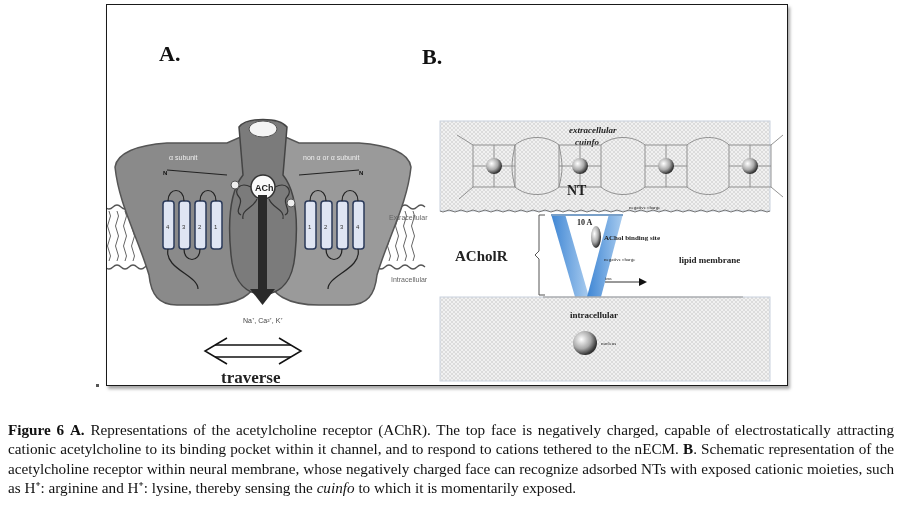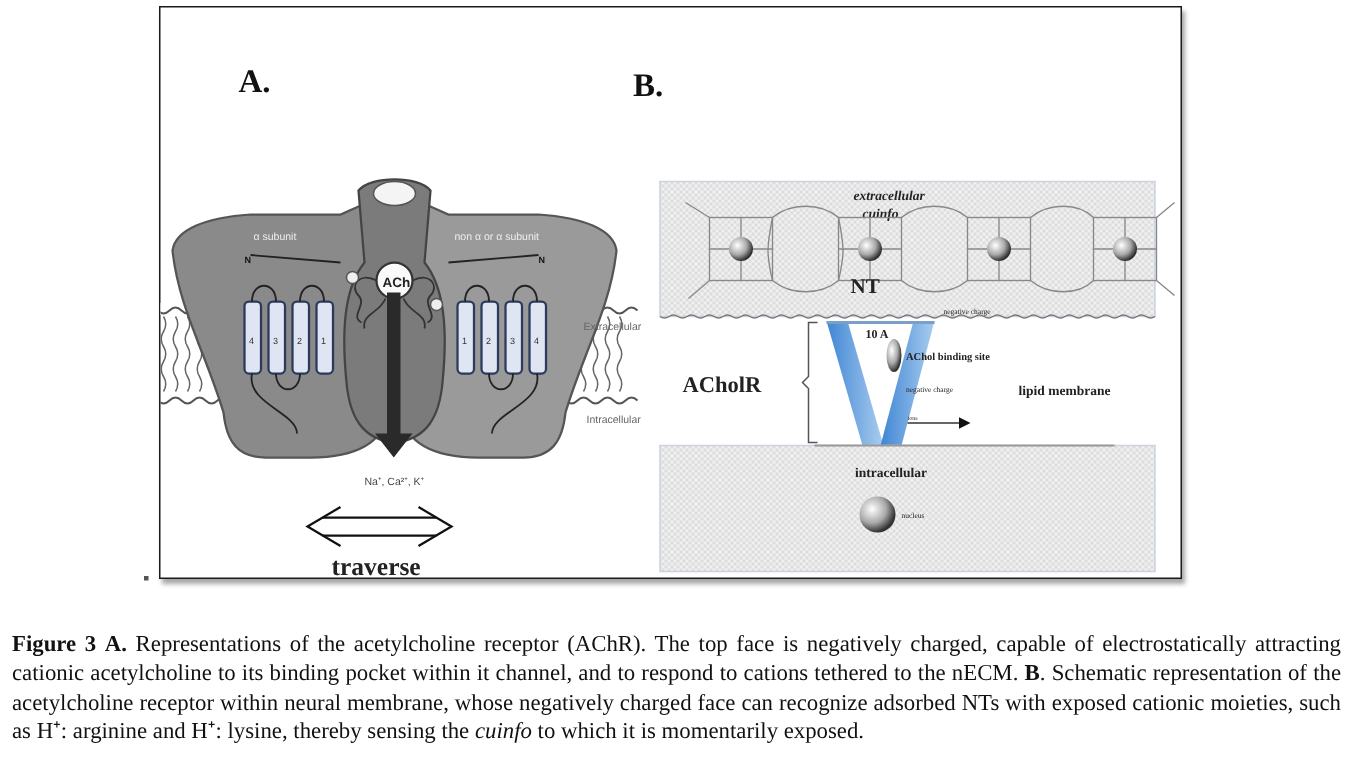--- a/index.html
+++ b/index.html
@@ -185,16 +185,16 @@
       <circle cx="478" cy="338" r="12" fill="url(#ball)"></circle>
       <text x="494" y="340" font-size="5" class="txt" fill="#555">nucleus</text>
     </g>
   </svg>
 </div>
 
 <div class="dot"></div>
 
 <div class="caption">
   <p>
-    <b>Figure 3</b>
+    <b>Figure 6</b>
     <b>A.</b><span> Representations of the acetylcholine receptor (AChR). The top face is negatively charged, capable of electrostatically attracting cationic acetylcholine to its binding pocket within it channel, and to respond to cations tethered to the nECM. </span><b>B</b><span>. Schematic representation of the acetylcholine receptor within neural membrane, whose negatively charged face can recognize adsorbed NTs with exposed cationic moieties, such as H⁺: arginine and H⁺: lysine, thereby sensing the </span><i>cuinfo</i><span> to which it is momentarily exposed.</span>
   </p>
 </div>
 
 </body></html>

